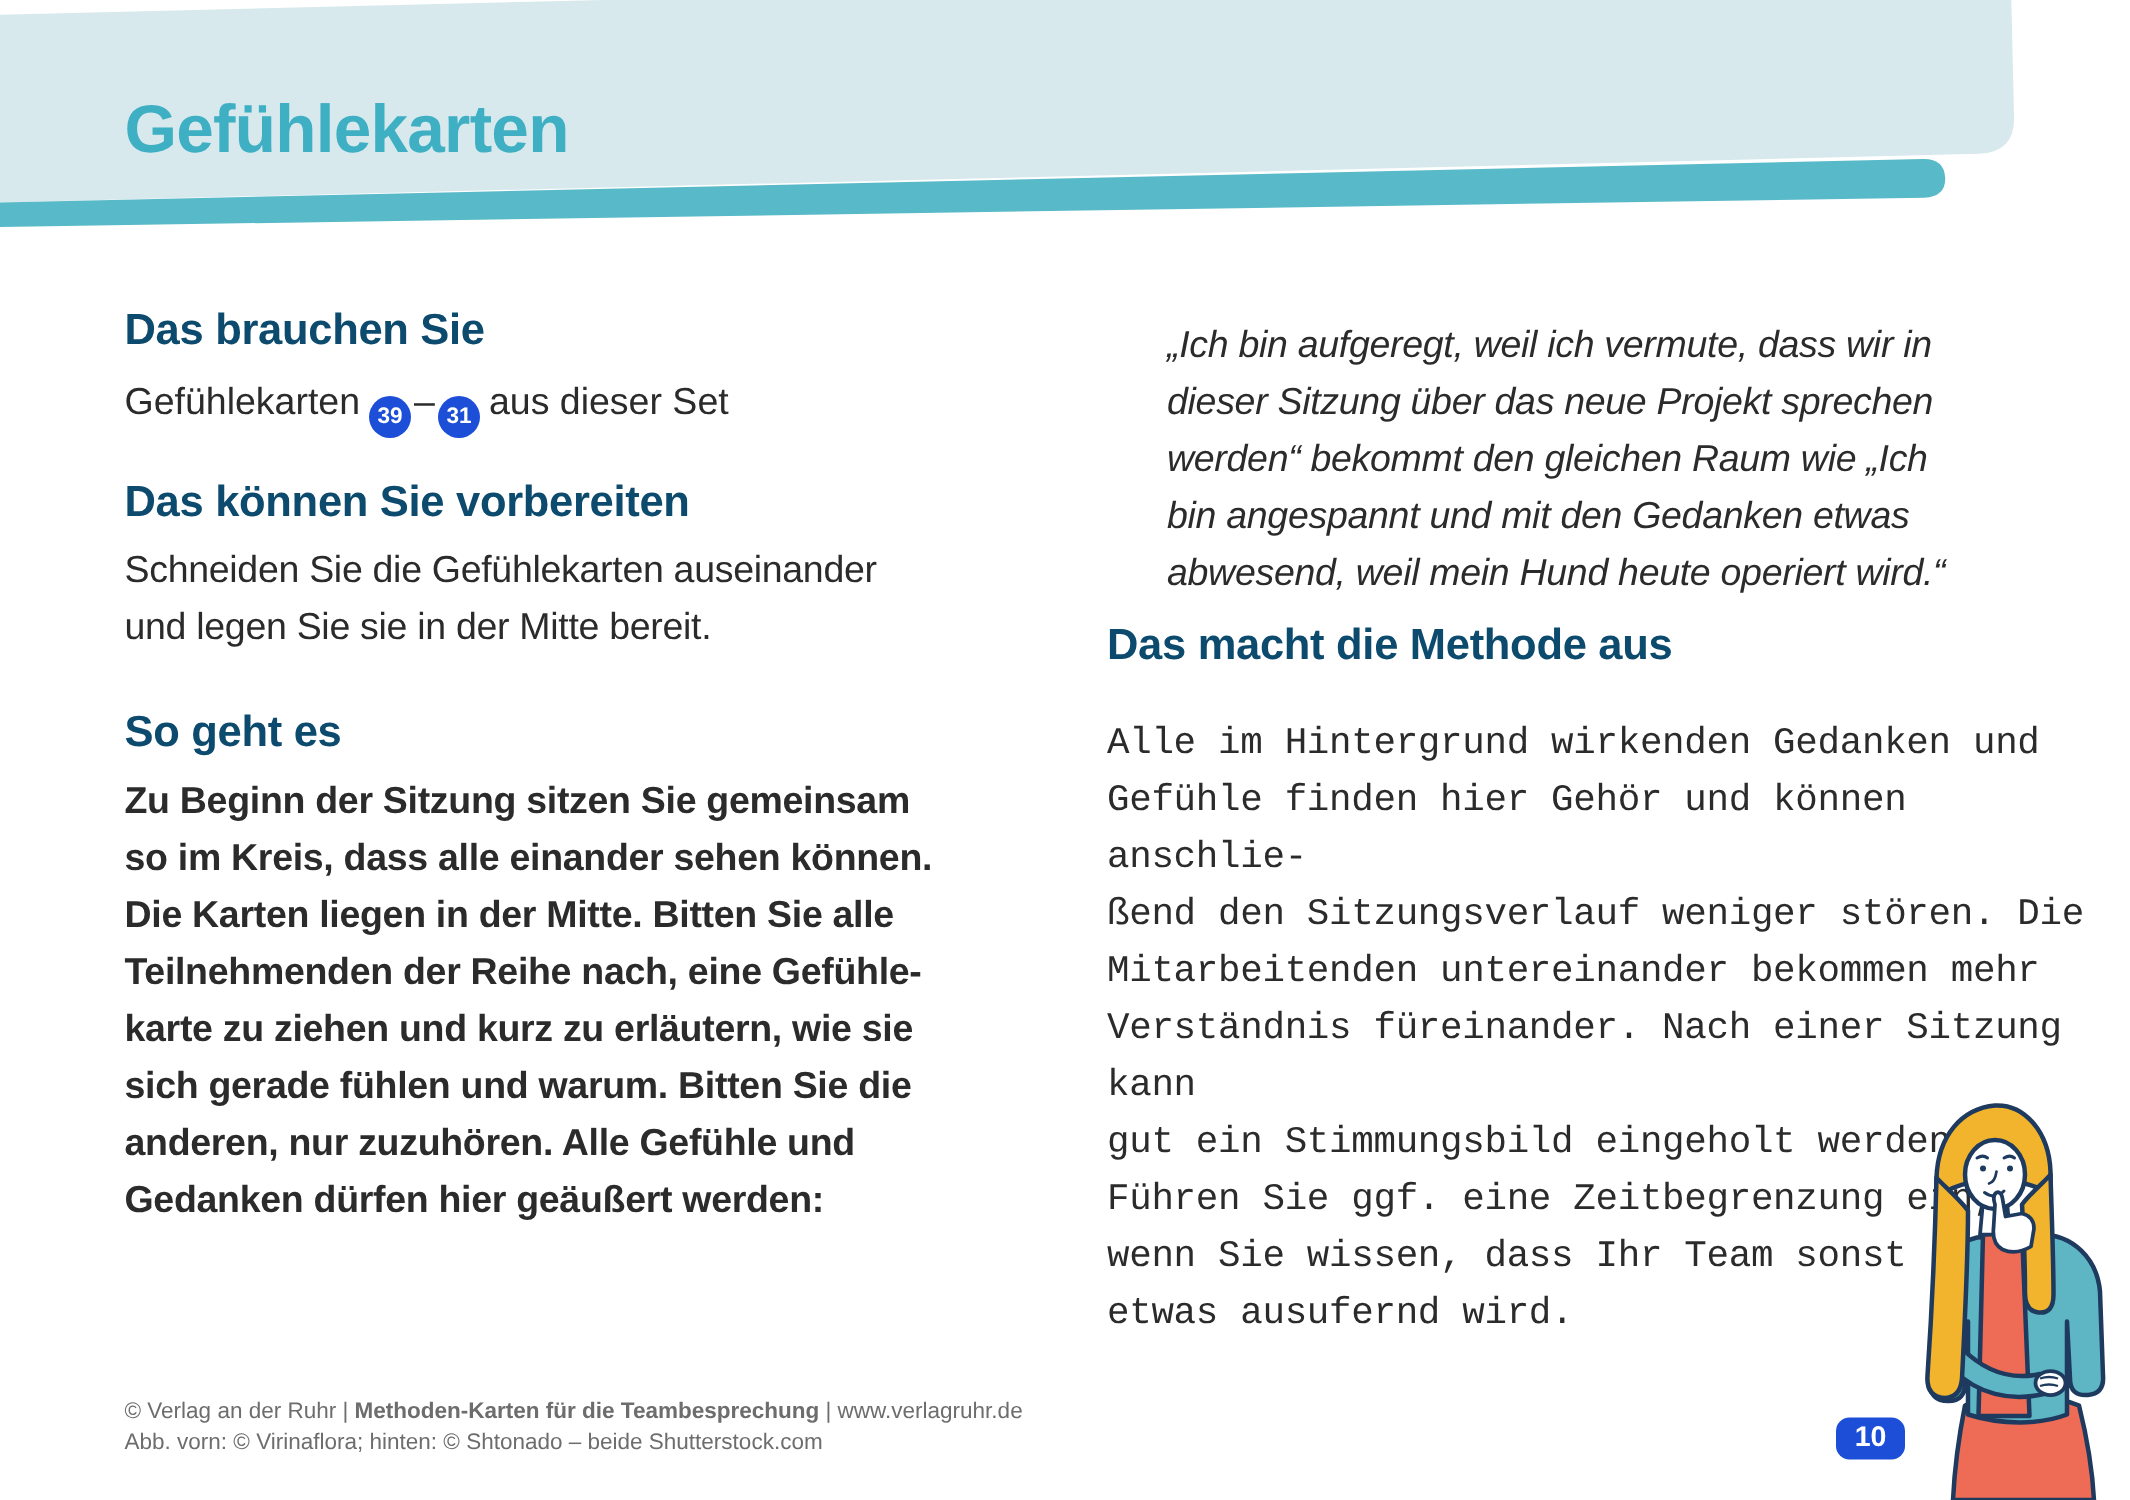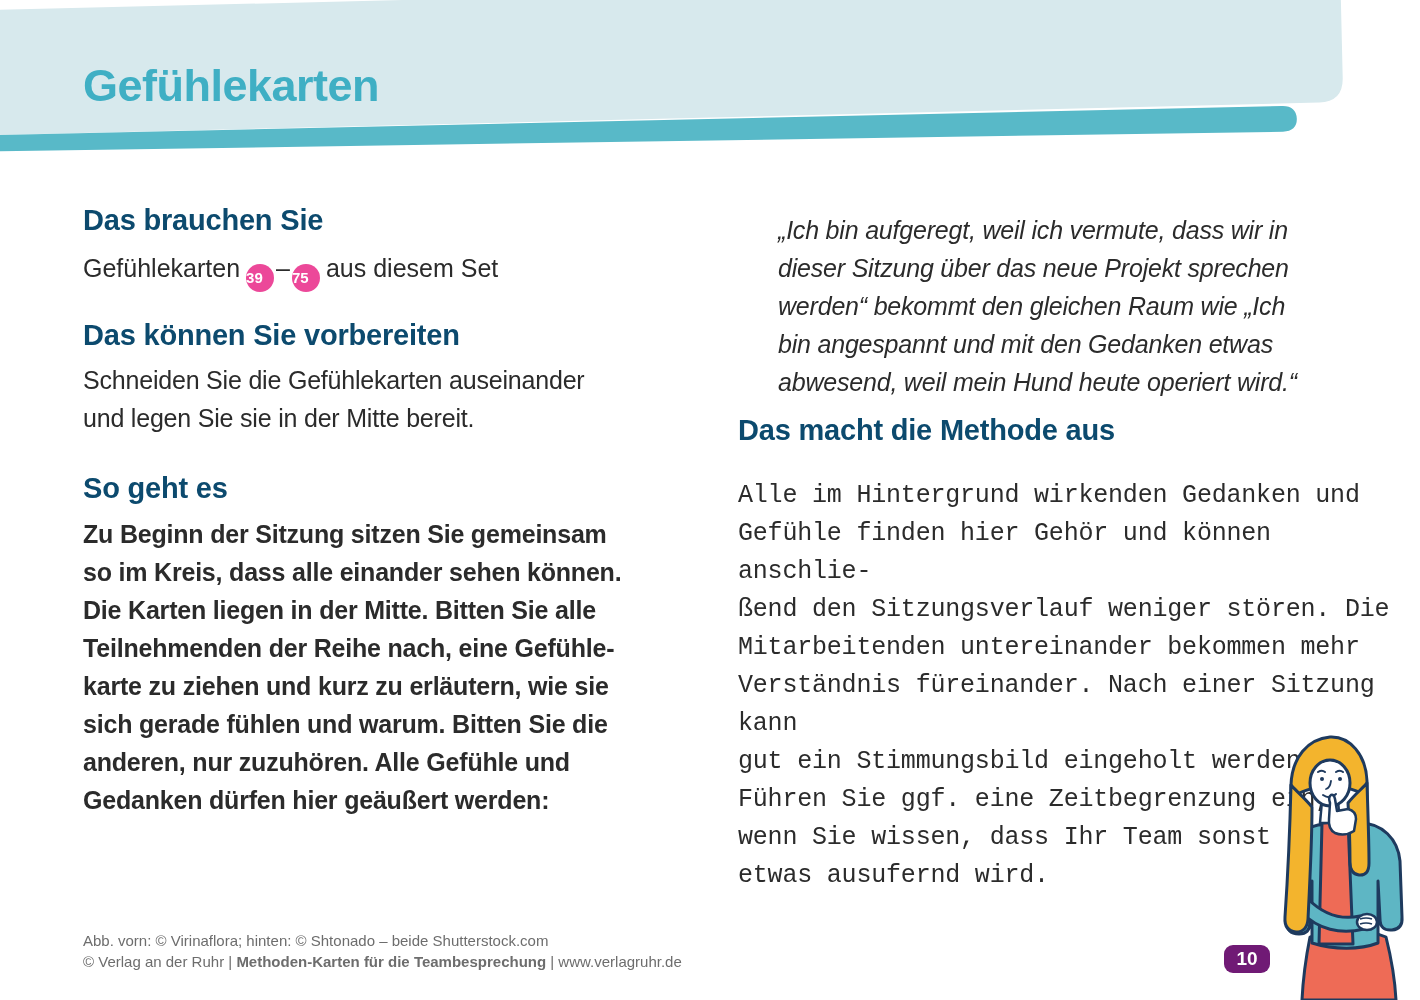--- a/index.html
+++ b/index.html
@@ -24,57 +24,57 @@
   
   .body-text{
     position:absolute;font-size:25px;line-height:38px;
     color:#2b2b2b;white-space:pre-line;letter-spacing:-0.2px;
   }
   .quote{font-style:italic;}
   
   #needs-line{position:absolute;left:83px;top:249px;font-size:25px;line-height:38px;color:#2b2b2b;}
   .num-badge{
     display:inline-block;width:28px;height:28px;border-radius:50%;
-    background:#ec4899;color:#ffffff;
-    font-size:15px;font-weight:bold;line-height:28px;
+    background:#1d4ed8;color:#ffffff;
+    font-size:15px;font-weight:bold;text-align:center;line-height:28px;
     vertical-align:-6px;
   }
   .badge-sep{margin:0 2px;}
   #needs-before{margin-right:6px;}
   #needs-after{margin-left:6px;}
   
   #footer{
     position:absolute;left:83px;top:931px;
     font-size:15px;line-height:20.5px;color:#6d6d6d;letter-spacing:0;
   }
   #footer .bold{font-weight:bold;}
   
   #page-number-badge{
     position:absolute;left:1224px;top:945px;width:46px;height:28px;
-    background:#701a75;border-radius:9px;
+    background:#1d4ed8;border-radius:9px;
     color:#ffffff;font-size:19px;font-weight:bold;
     text-align:center;line-height:28px;
   }
   
   #woman-illustration{position:absolute;left:1274px;top:731px;width:146px;height:269px;}
 </style>
 </head>
 <body>
 
 <svg id="header-deco" viewBox="0 0 1420 180" aria-hidden="true">
   <path d="M-46,11 L1316.3,-22.4 Q1340.3,-23 1340.9,1 L1342.7,77.9 Q1343.3,101.9 1319.3,102.5 L-43.3,136 Z" fill="#d7e9ed"></path>
   <path d="M-10,135.2 L1282,106 Q1296,105.6 1296.8,118.5 Q1297.3,131 1283,131.8 L-10,151.5 Z" fill="#58b9c8"></path>
 </svg>
 
 <div id="page-title">Gefühlekarten</div>
 
 <div class="teal-heading" style="left:83px;top:206px;">Das brauchen Sie</div>
 
 <div id="needs-line">
-  <span id="needs-before">Gefühlekarten</span><span class="num-badge">39</span><span class="badge-sep">–</span><span class="num-badge">75</span><span id="needs-after">aus diesem Set</span>
+  <span id="needs-before">Gefühlekarten</span><span class="num-badge">39</span><span class="badge-sep">–</span><span class="num-badge">31</span><span id="needs-after">aus dieser Set</span>
 </div>
 
 <div class="teal-heading" style="left:83px;top:321px;">Das können Sie vorbereiten</div>
 <div class="body-text" style="left:83px;top:361px;width:650px;">Schneiden Sie die Gefühlekarten auseinander
 und legen Sie sie in der Mitte bereit.</div>
 
 <div class="teal-heading" style="left:83px;top:474px;">So geht es</div>
 <div class="body-text" style="left:83px;top:515px;width:660px;font-weight:bold;">Zu Beginn der Sitzung sitzen Sie gemeinsam
 so im Kreis, dass alle einander sehen können.
 Die Karten liegen in der Mitte. Bitten Sie alle
@@ -95,22 +95,22 @@
 Gefühle finden hier Gehör und können anschlie-
 ßend den Sitzungsverlauf weniger stören. Die
 Mitarbeitenden untereinander bekommen mehr
 Verständnis füreinander. Nach einer Sitzung kann
 gut ein Stimmungsbild eingeholt werden.
 Führen Sie ggf. eine Zeitbegrenzung ein,
 wenn Sie wissen, dass Ihr Team sonst
 etwas ausufernd wird.</div>
 
 <div id="footer">
+  <div><span>© Verlag an der Ruhr | </span><span class="bold">Methoden-Karten für die Teambesprechung</span><span> | www.verlagruhr.de</span></div>
   <div>Abb. vorn: © Virinaflora; hinten: © Shtonado – beide Shutterstock.com</div>
-  <div><span>© Verlag an der Ruhr | </span><span class="bold">Methoden-Karten für die Teambesprechung</span><span> | www.verlagruhr.de</span></div>
 </div>
 
 <div id="page-number-badge">10</div>
 
 <svg id="woman-illustration" viewBox="0 0 146 269" aria-hidden="true">
 
   <path d="M36,206 C54,198 94,198 112,206 C118,230 121,250 122,269 L28,269 C29,248 32,226 36,206 Z" fill="#ee6b56" stroke="#1e3a5e" stroke-width="3" stroke-linejoin="round"></path>
 
   <path d="M44,94 C26,98 16,112 15,132 L13,190 Q12,203 25,203 Q36,203 36,191 L38,150 L38,212 C60,219 86,219 104,212 L104,150 L106,188 Q106,200 118,199 Q129,198 128,186 L126,130 C124,108 108,92 86,92 Z" fill="#5eb6c4" stroke="#1e3a5e" stroke-width="3" stroke-linejoin="round"></path>
 

